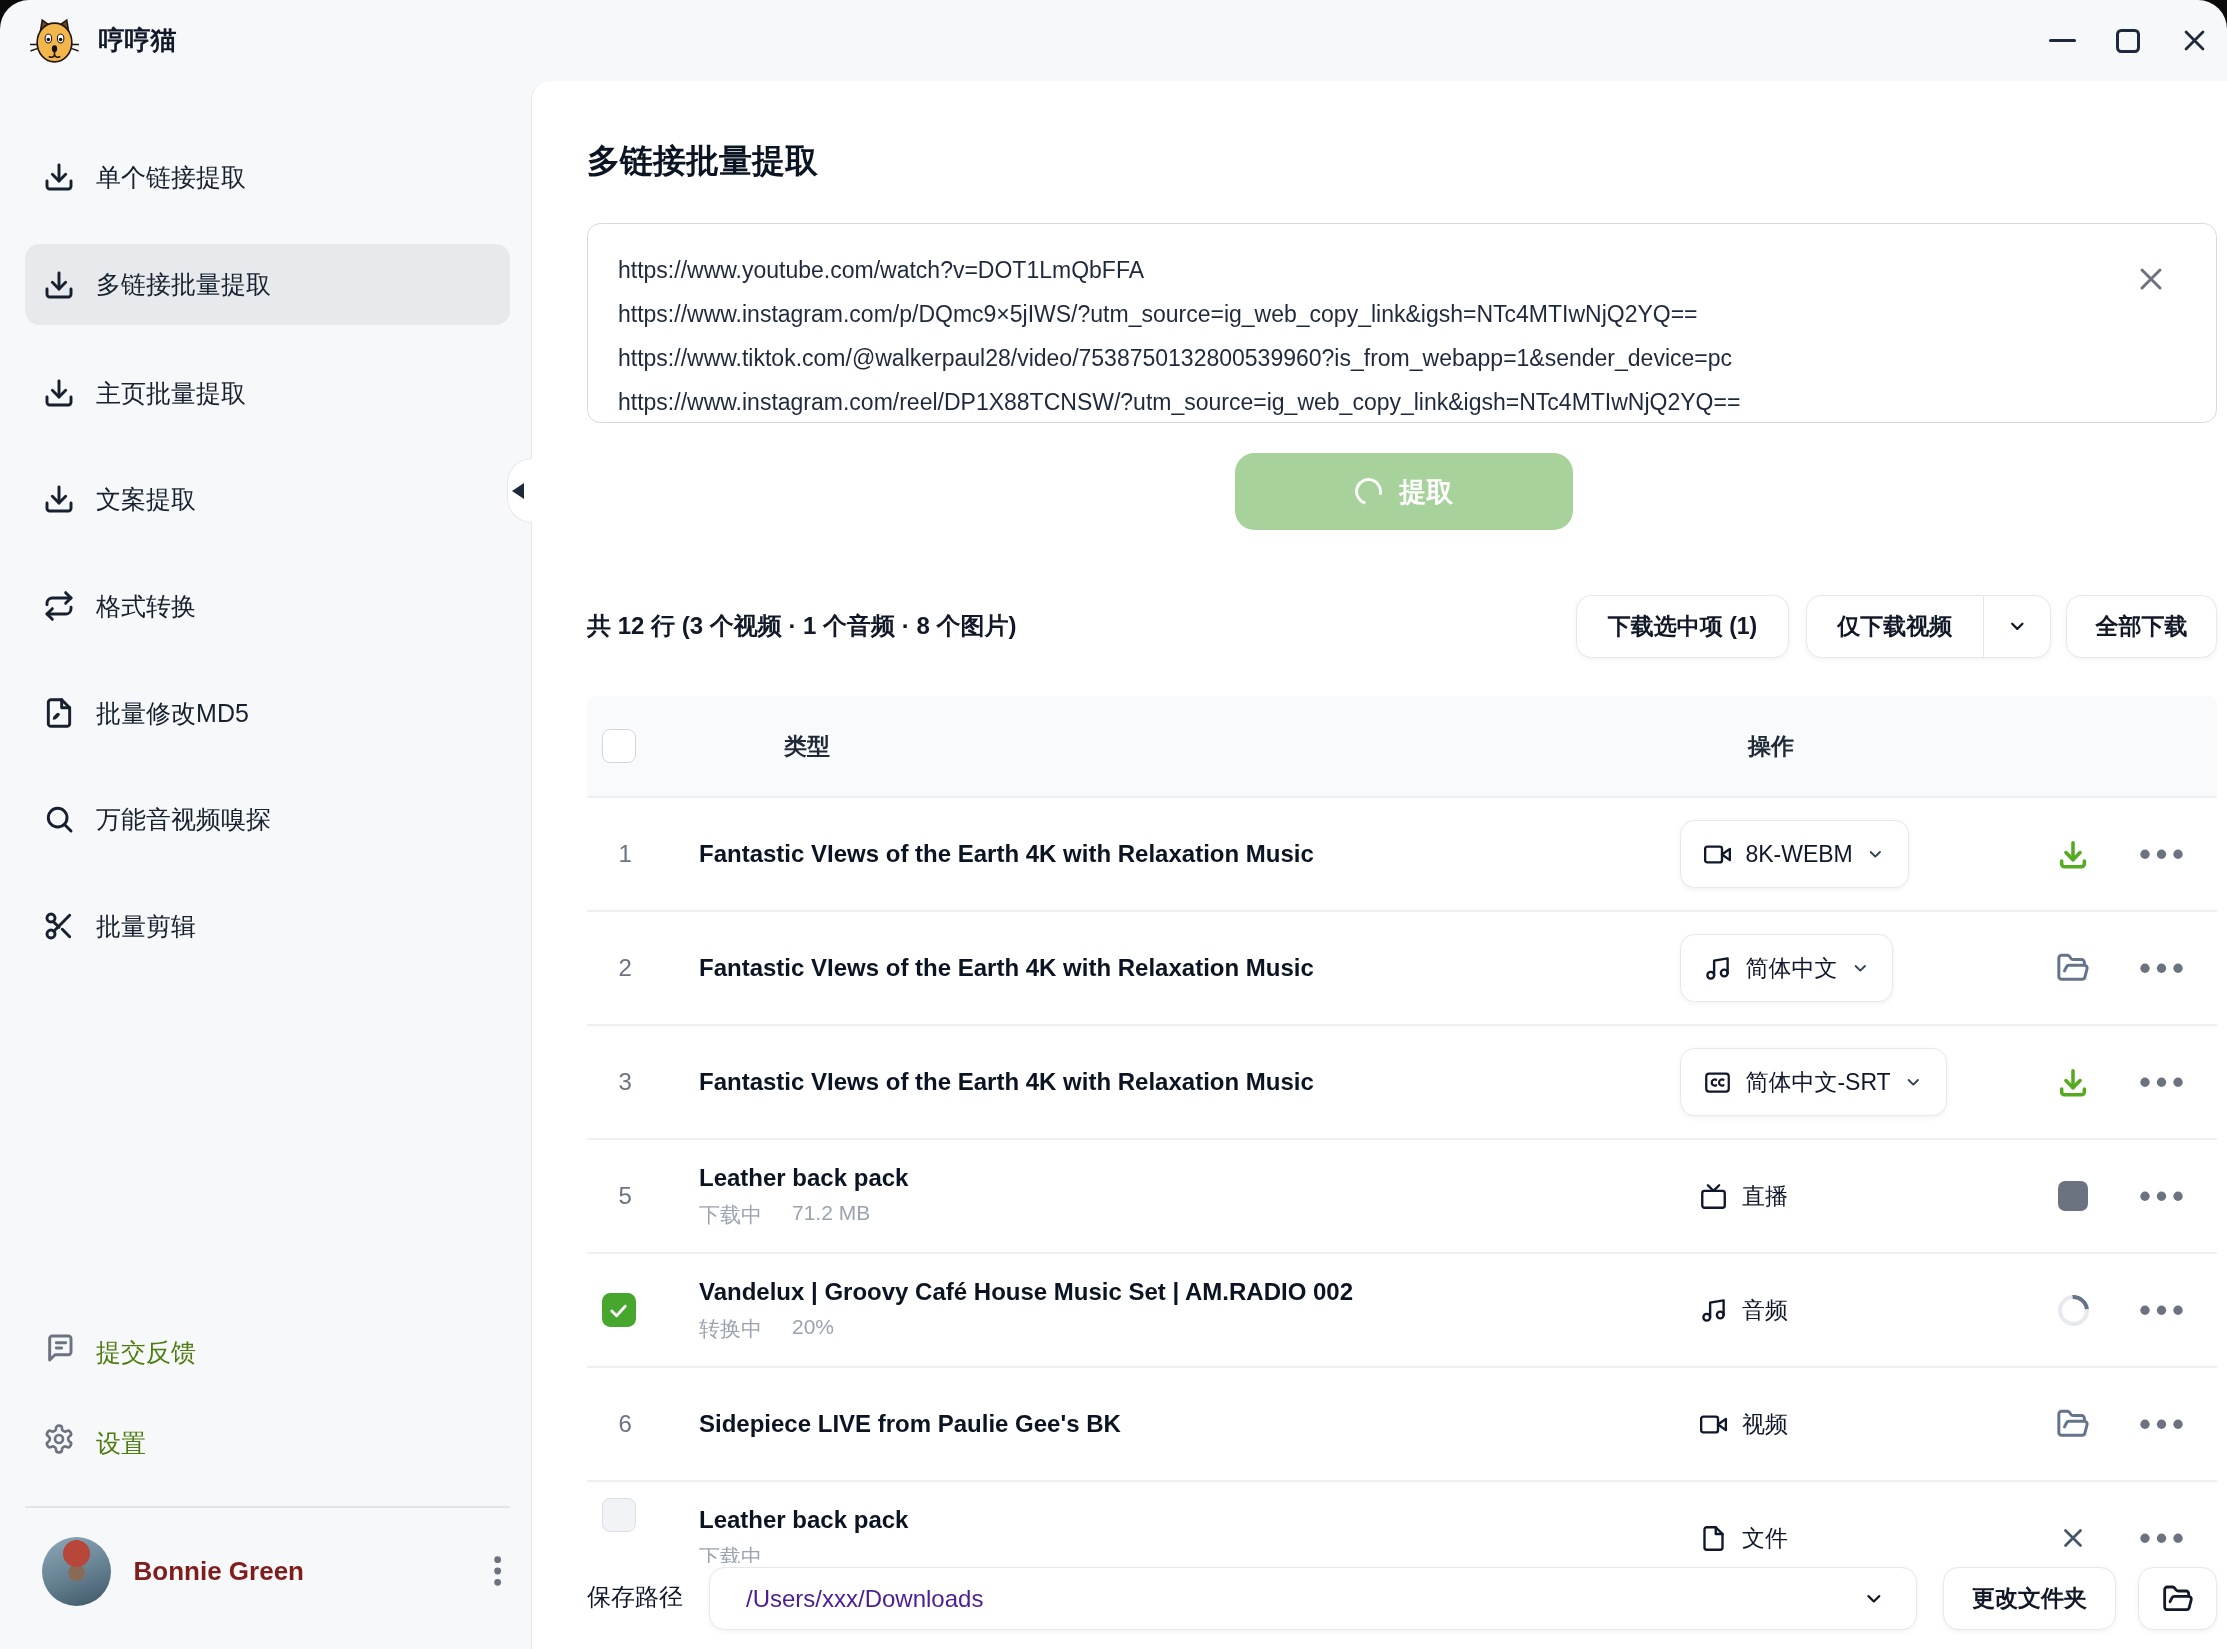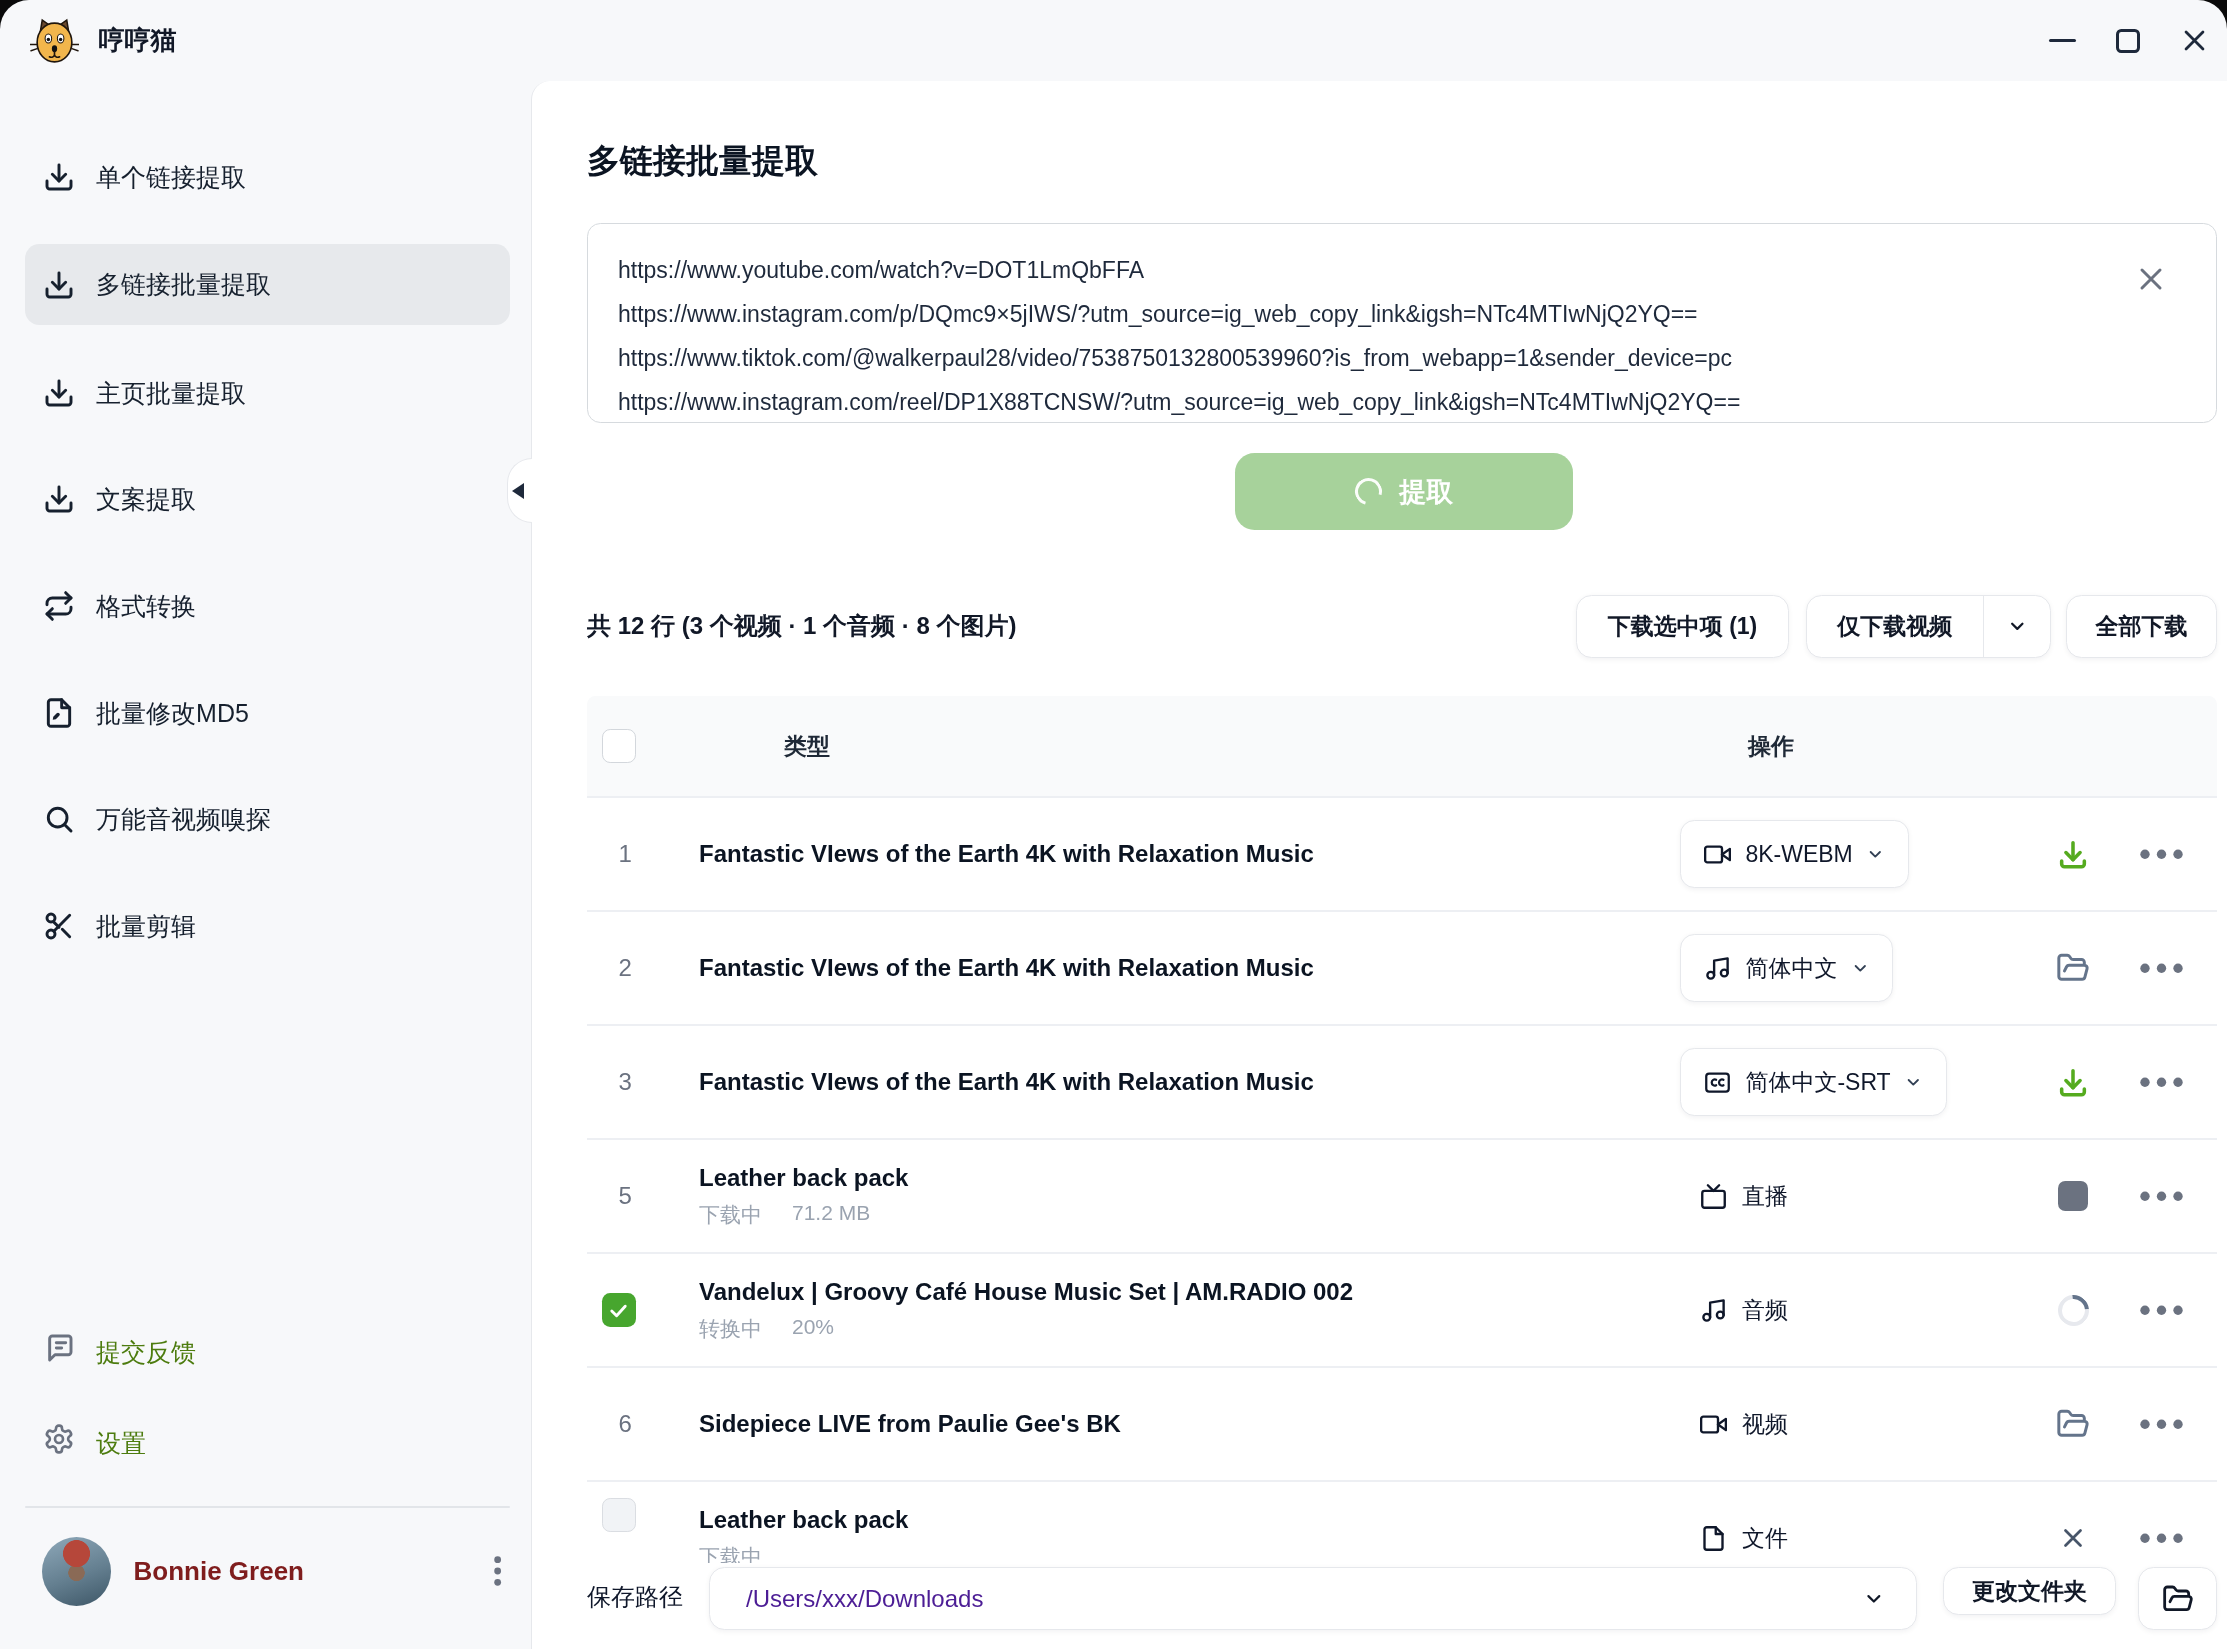--- a/index.html
+++ b/index.html
@@ -84,21 +84,21 @@
   .cell-action{display:flex;align-items:center;padding-left:29px;}
   .act-icon{width:36px;height:36px;display:flex;align-items:center;justify-content:center;cursor:pointer;flex:0 0 auto;}
   .kebab{margin-left:47px;cursor:pointer;display:flex;align-items:center;}
   .stop-btn{width:30px;height:30px;background:#6b7280;border-radius:7.2px;cursor:pointer;}
   .ring{width:31px;height:31px;border-radius:50%;border:4.1px solid #e7e9ee;border-top-color:#64748b;transform:rotate(40deg);}
   
   .bottombar{position:absolute;left:0;right:0;top:1482px;bottom:0;background:#ffffff;z-index:4;}
   .save-label{position:absolute;left:55px;top:17.5px;font-size:24px;font-weight:500;color:#0f172a;}
   .path-select{position:absolute;left:177px;top:4.1px;width:1208px;height:63px;background:#fff;border:1.5px solid #e6e8ec;border-radius:15.5px;box-shadow:0 1.5px 5.2px rgba(15,23,42,0.05);display:flex;align-items:center;padding:0 31px 0 36px;cursor:pointer;}
   .path-text{font-size:24px;color:#4c1d95;flex:1;}
-  .change-btn{position:absolute;left:1411px;top:4.1px;width:173px;height:48px;background:#fff;border:1.5px solid #e6e8ec;border-radius:15.5px;box-shadow:0 1.5px 5.2px rgba(15,23,42,0.05);display:flex;align-items:center;justify-content:center;font-size:23px;font-weight:600;color:#111827;cursor:pointer;}
+  .change-btn{position:absolute;left:1411px;top:4.1px;width:173px;height:63px;background:#fff;border:1.5px solid #e6e8ec;border-radius:15.5px;box-shadow:0 1.5px 5.2px rgba(15,23,42,0.05);display:flex;align-items:center;justify-content:center;font-size:23px;font-weight:600;color:#111827;cursor:pointer;}
   .folder-btn{position:absolute;left:1606px;top:4.1px;width:79px;height:63px;background:#fff;border:1.5px solid #e6e8ec;border-radius:15.5px;box-shadow:0 1.5px 5.2px rgba(15,23,42,0.05);display:flex;align-items:center;justify-content:center;cursor:pointer;}
   svg{display:block;}
 </style>
 </head>
 <body>
 
 <div class="window">
 
   <header class="titlebar">
     <div class="logo">

